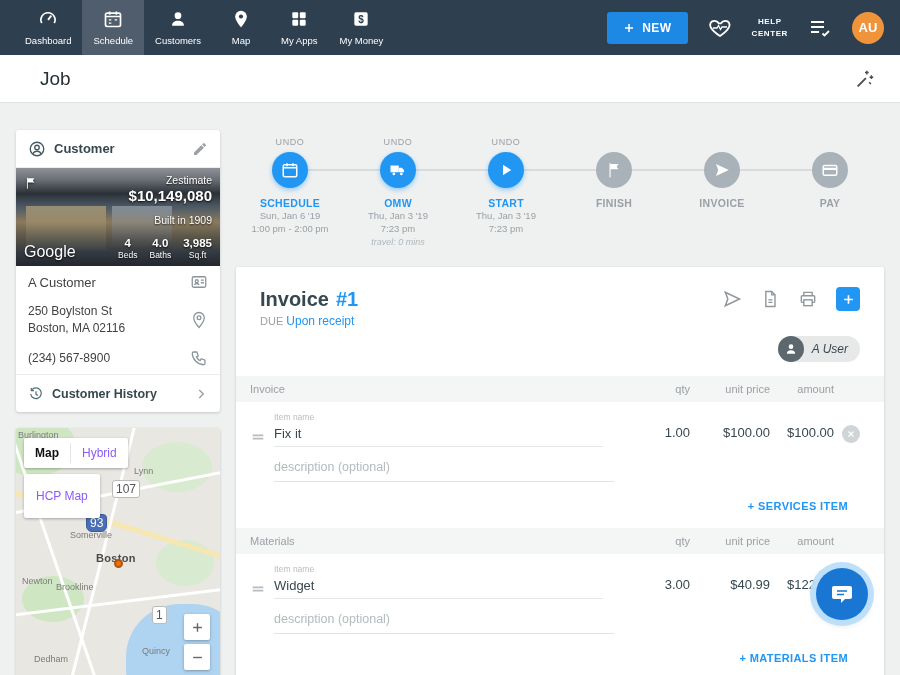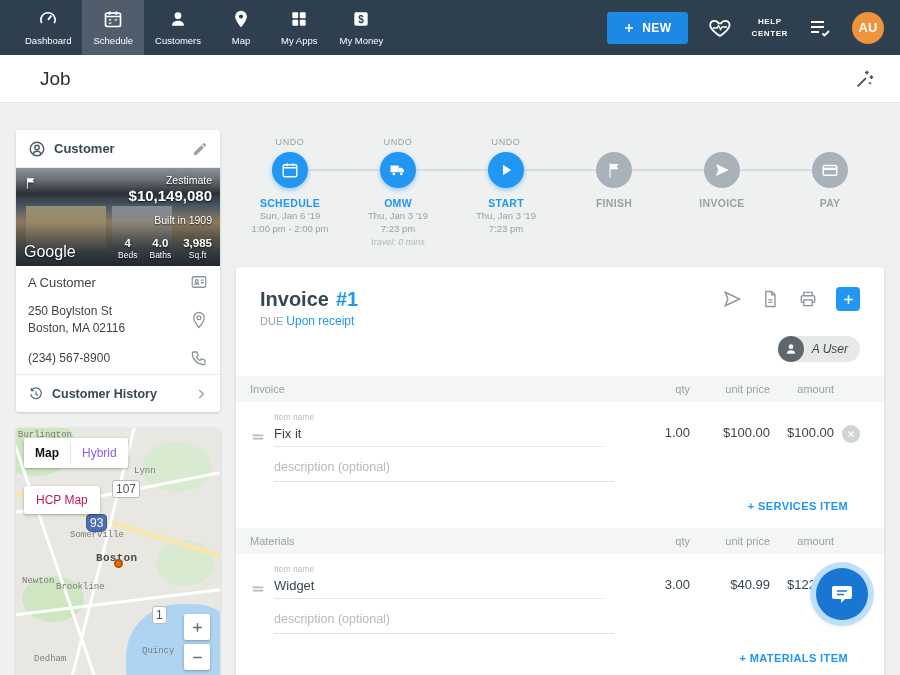--- a/index.html
+++ b/index.html
@@ -65,33 +65,33 @@
   .hist-row .hlabel { font-size:12.5px; font-weight:600; color:#37474f; margin-left:8px; }
   .hist-row .chev { margin-left:auto; width:14px; height:14px; color:#9aa0a6; }
 
   
   .map-card { left:16px; top:428px; width:204px; height:260px; overflow:hidden; }
   .gmap { position:relative; width:100%; height:100%; background:#e9e7e2; }
   .park { position:absolute; background:#cfe6c2; border-radius:50%; }
   .water { position:absolute; background:#aed4f2; border-radius:45%; }
   .road { position:absolute; background:#fff; }
   .road.y { background:#f6e7b0; }
-  .mlabel { position:absolute; font-size:9px; color:#7b7b7b; white-space:nowrap;font-family:Liberation Mono, monospace; }
+  .mlabel { position:absolute; font-size:9px; color:#7b7b7b; white-space:nowrap; }
   .mlabel.big { font-size:11px; color:#4a4a4a; font-weight:bold; letter-spacing:.3px; }
   .shield { position:absolute; font-size:12px; padding:1px 3px; border-radius:3px; background:#fff;
             border:1px solid #bbb; color:#555; }
   .shield.interstate { background:#4a6fb5; color:#fff; border-color:#3c5c99; border-radius:4px 4px 6px 6px; }
   .marker { position:absolute; width:9px; height:9px; border-radius:50%; background:#e8710a; border:2px solid #b4530a; }
   .map-toggle { position:absolute; left:8px; top:10px; display:flex; background:#fff; border-radius:2px;
                 box-shadow:0 1px 3px rgba(0,0,0,.3); height:30px; }
   .map-toggle button { background:none; border:none; font-size:12px; padding:0 11px; cursor:pointer; color:#8b5cf6; }
   .map-toggle .sel { font-weight:bold; color:#111; }
   .map-toggle .sep { width:1px; background:#e4e4e4; margin:5px 0; }
-  .hcp-btn { position:absolute; left:8px; top:58px; height:28px; padding:0 12px; background:#fff;
-             border:none; border-radius:2px; box-shadow:0 1px 3px rgba(0,0,0,.3); font-size:12px; color:#be185d; cursor:pointer; }
+  .hcp-btn { position:absolute; left:8px; top:46px; height:44px; padding:0 12px; background:#fff;
+             border:none; border-radius:2px; box-shadow:0 1px 3px rgba(0,0,0,.3); font-size:12px; color:#8b5cf6; cursor:pointer; }
   .zoom-btn { position:absolute; width:26px; height:26px; background:#fff; border:none; border-radius:2px;
               box-shadow:0 1px 3px rgba(0,0,0,.3); color:#666; cursor:pointer; display:flex; align-items:center; justify-content:center; }
   .zoom-in { left:168px; top:186px; }
   .zoom-out { left:168px; top:216px; }
 
   
   .stepper { position:absolute; left:236px; top:136px; width:648px; height:120px; display:flex; }
   .track { position:absolute; left:54px; right:54px; top:33px; height:2px; background:#d8dbdd; }
   .step { width:108px; display:flex; flex-direction:column; align-items:center; position:relative; }
   .undo { height:12px; font-size:9px; color:#9aa0a6; letter-spacing:.6px; cursor:pointer; background:none; border:none; }

